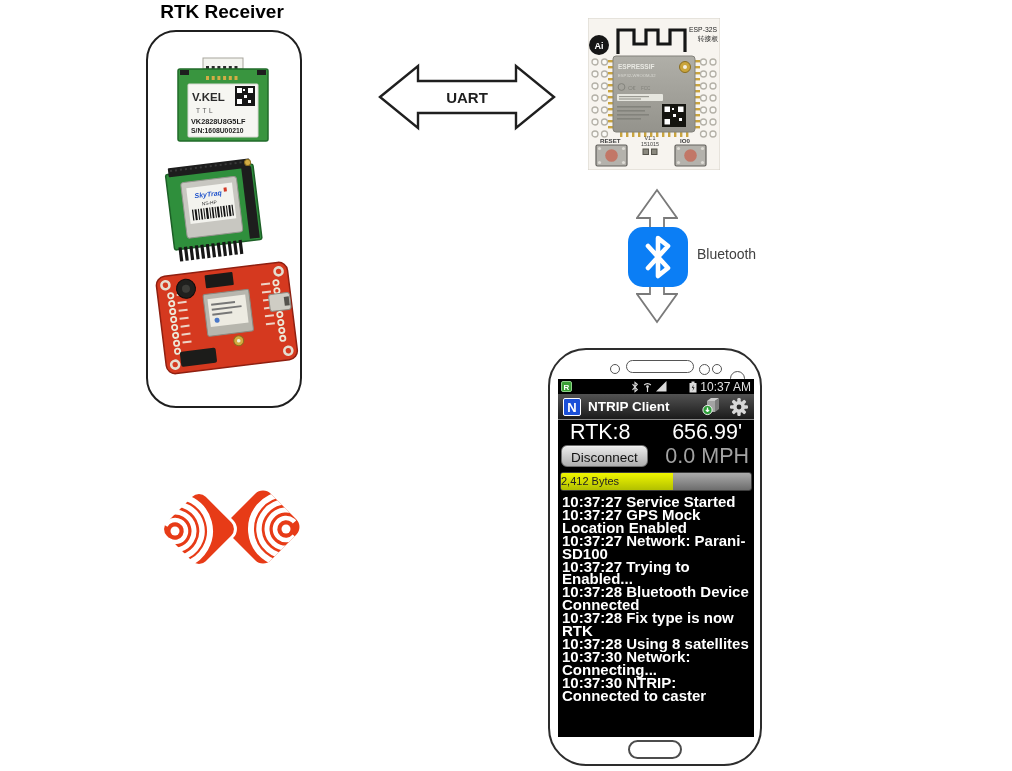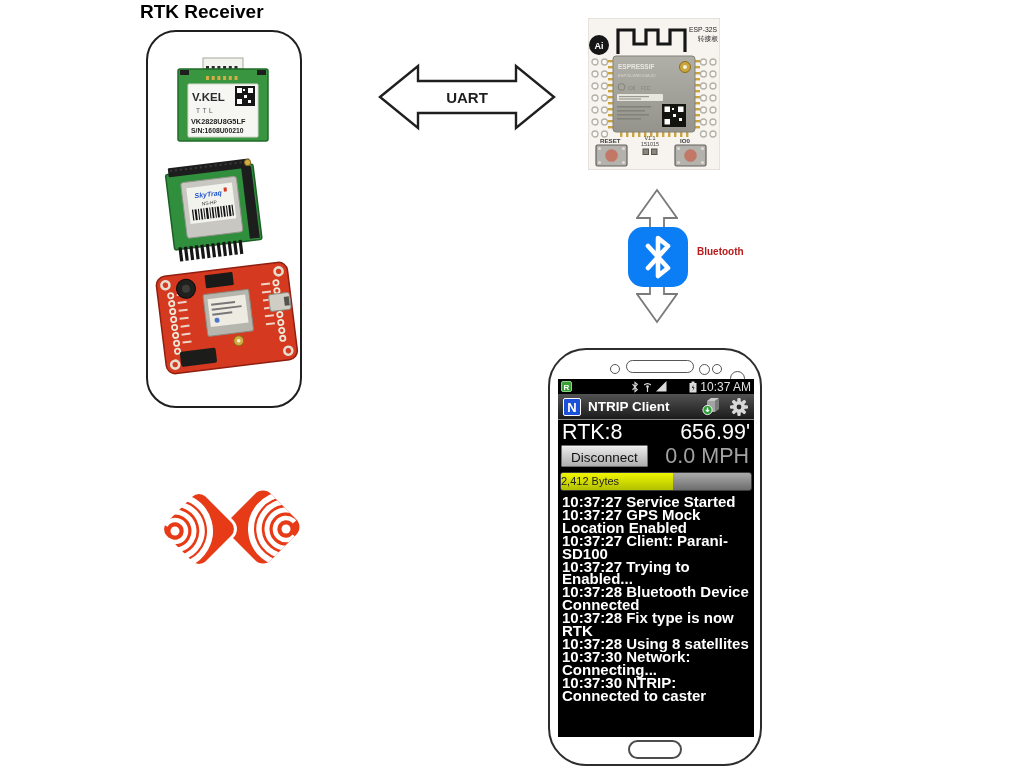--- a/index.html
+++ b/index.html
@@ -1,45 +1,45 @@
 <!DOCTYPE html>
 <html><head>
 <meta charset="utf-8">
 <style>
   html,body{margin:0;padding:0;background:#fff;}
   .canvas{position:relative;width:1012px;height:771px;background:#fff;overflow:hidden;
           font-family:"Liberation Sans",sans-serif;color:#111;}
   .abs{position:absolute;}
 
   
-  .diagram-title{left:140px;top:1px;width:164px;font-size:19px;font-weight:bold;color:#000;}
+  .diagram-title{left:140px;top:1px;width:164px;text-align:center;font-size:19px;font-weight:bold;color:#000;}
   .receiver-box{left:146px;top:30px;width:152px;height:374px;border:2.4px solid #1f1f1f;border-radius:30px;background:#fff;}
-  .bt-label{left:697px;top:246px;font-size:10px;font-weight:bold;color:#b91c1c;}
+  .bt-label{left:697px;top:246px;font-size:14px;font-weight:normal;color:#404040;}
 
   
   .phone{left:548px;top:348px;width:214px;height:418px;background:#fff;border:2.5px solid #2d2d2d;border-radius:38px;box-sizing:border-box;}
   .bezel{border:1.5px solid #555;border-radius:50%;background:#fff;}
   .speaker{left:76px;top:10px;width:66px;height:11px;border:1.5px solid #555;border-radius:7px;background:#fff;}
   .screen{left:8px;top:29px;width:196px;height:358px;background:#000;overflow:hidden;}
   .statusbar{left:0;top:0;right:0;height:15px;display:flex;align-items:center;padding:0 3px;gap:3px;box-sizing:border-box;}
   .r-badge{width:11px;height:11px;background:#3aa035;border:1px solid #8fd08a;border-radius:2px;color:#fff;
            font-size:8px;font-weight:bold;line-height:11px;text-align:center;box-sizing:border-box;}
   .sb-spacer{flex:1;}
   .sb-text{font-size:8px;color:#cfcfcf;margin-top:40px;}
   .sb-time{font-size:12px;color:#e2e2e2;}
   .appbar{left:0;top:15px;right:0;height:26px;background:linear-gradient(#525252,#1b1b1b);
           border-bottom:1px solid #8a8a8a;display:flex;align-items:center;padding:0 5px;gap:7px;box-sizing:border-box;}
   .n-icon{width:18px;height:18px;background:#1b50d8;border:1.5px solid #fff;border-radius:2px;color:#fff;
           font-weight:bold;font-size:13px;line-height:18px;text-align:center;box-sizing:border-box;}
   .appbar-title{font-size:13.5px;font-weight:700;color:#fff;}
   .row1{left:0;top:41px;right:0;height:24px;display:flex;justify-content:space-between;align-items:center;
-        padding:0 4px;font-size:21.5px;color:#fff;}
+        padding:0 12px;font-size:21.5px;color:#fff;}
   .row2{left:0;top:64px;right:0;height:26px;display:flex;align-items:center;padding:0 3px;}
   .disc-btn{height:22px;padding:4px 9px;background:linear-gradient(#ececec,#aeaeae);border:1px solid #6e6e6e;
-            border-radius:1px;font-size:13.5px;color:#111;font-family:"Liberation Sans",sans-serif;
+            border-radius:6px;font-size:13.5px;color:#111;font-family:"Liberation Sans",sans-serif;
             box-shadow:0 1px 0 rgba(255,255,255,.4) inset;}
   .speed{margin-left:auto;font-size:21.5px;color:#a3a3a3;padding-right:2px;}
   .progress{left:2px;top:93px;width:192px;height:19px;border:1px solid #3c3c3c;border-radius:3px;
             background:linear-gradient(#ababab,#6d6d6d);overflow:hidden;box-sizing:border-box;}
   .progress-fill{position:absolute;left:0;top:0;bottom:0;width:59%;background:linear-gradient(#f0f600,#b2c000);}
   .progress-label{position:absolute;inset:0;text-align:left;line-height:17px;font-size:11px;color:#222;}
   .log{left:4px;top:117px;right:2px;font-size:15px;font-weight:bold;color:#fff;line-height:12.9px;}
   .home-btn{left:50%;transform:translateX(-50%);top:390px;width:54px;height:19px;border:2px solid #4c4c4c;
             border-radius:10px;background:#fff;box-sizing:border-box;}
 </style>
@@ -456,21 +456,21 @@
       </div>
 
       <div class="abs progress">
         <div class="progress-fill"></div>
         <div class="progress-label">2,412 Bytes</div>
       </div>
 
       <div class="abs log">
         <div>10:37:27 Service Started</div>
         <div>10:37:27 GPS Mock Location Enabled</div>
-        <div>10:37:27 Client: Parani-SD100</div>
+        <div>10:37:27 Network: Parani-SD100</div>
         <div>10:37:27 Trying to Enabled...</div>
         <div>10:37:28 Bluetooth Device Connected</div>
         <div>10:37:28 Fix type is now RTK</div>
         <div>10:37:28 Using 8 satellites</div>
         <div>10:37:30 Network: Connecting...</div>
         <div>10:37:30 NTRIP: Connected to caster</div>
       </div>
     </div>
 
     <div class="abs home-btn"></div>

